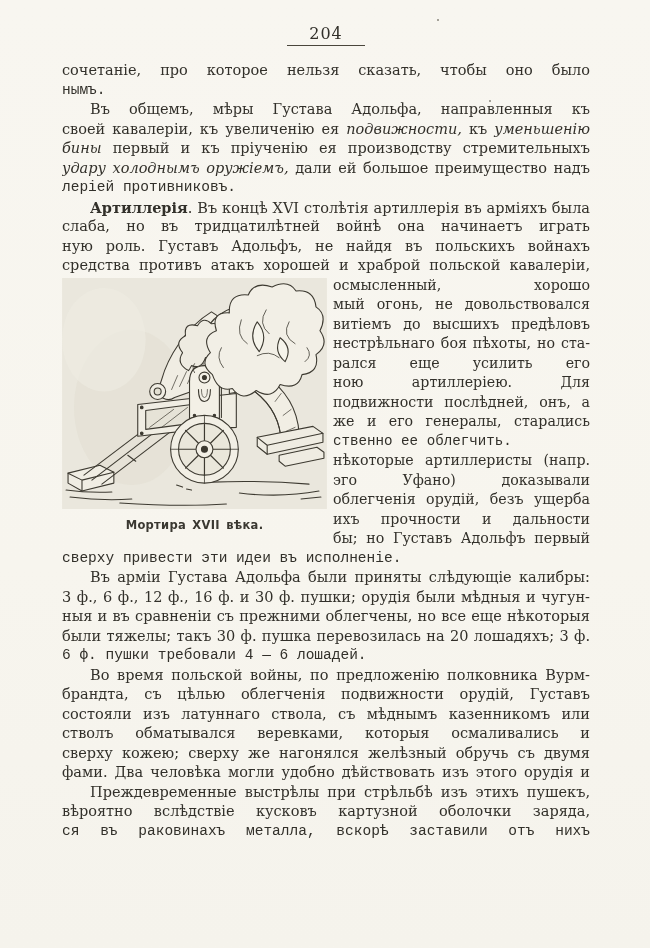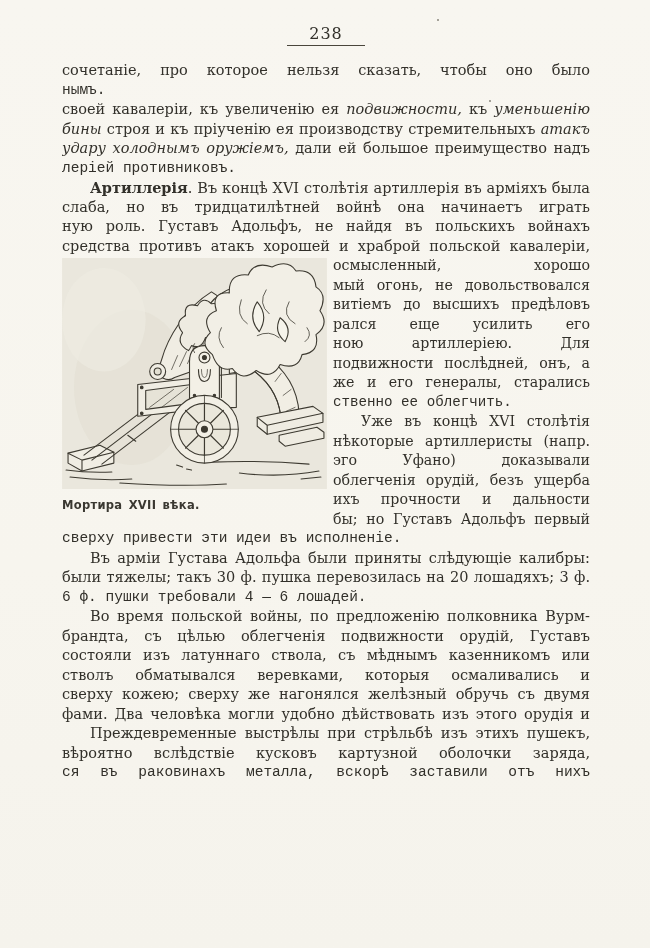--- a/index.html
+++ b/index.html
@@ -22,21 +22,21 @@
     text-align:justify; text-align-last:justify;
     overflow:hidden; white-space:normal;
   }
   .line.end { text-align-last:left;font-family:Liberation Mono, monospace; }
   .line.ind { text-indent:28px; }
   em { font-style:italic; }
   strong { font-weight:bold; }
   .wrap-zone { display:flex; align-items:flex-start; }
   .figure-block { width:265px; flex:0 0 265px; padding-top:2px; }
   .figure-caption {
-    margin-top:5px; 
+    margin-top:5px; text-align:center;
     font-family:"DejaVu Sans", sans-serif;
     font-weight:bold; font-size:11.5px; color:#3a3831;
     letter-spacing:0.3px; word-spacing:2px;
   }
   .col-text { flex:1 1 auto; margin-left:6px; }
   .col-text .line { font-size:14.2px; }
   .speck { position:absolute; background:#8a867c; border-radius:50%; }
   .speck.s1 { left:437px; top:19px; width:2px; height:2px; }
   .speck.s2 { left:489px; top:100px; width:2px; height:2px; }
   .speck.s3 { left:563px; top:425px; width:2px; height:2px; }
@@ -45,32 +45,33 @@
 <body>
 
 <div class="page">
   <div class="speck s1"></div>
   <div class="speck s2"></div>
   <div class="speck s3"></div>
 
   <div class="content">
 
     <div class="page-header">
-      <span class="page-number">238</span>
+      <span class="page-number">204</span>
       <hr class="header-rule">
     </div>
 
     <div class="body-text">
       <div class="para">
           <div class="line"><span>сочетаніе, про которое нельзя сказать, чтобы оно было соотвѣтствен-</span></div>
           <div class="line end"><span>нымъ.</span></div>
         </div>
       <div class="para">
+          <div class="line ind"><span>Въ общемъ, мѣры Густава Адольфа, направленныя къ </span></div>
           <div class="line"><span>своей кавалеріи, къ увеличенію ея </span><em>подвижности,</em><span> къ </span><em>уменьшенію глу-</em></div>
-          <div class="line"><em>бины</em><span> строя и къ пріученію ея производству стремительныхъ </span><em>атакъ</em></div>
+          <div class="line"><em>бины</em><span> первый и къ пріученію ея производству стремительныхъ </span><em>атакъ</em></div>
           <div class="line"><em>удару холоднымъ оружіемъ,</em><span> дали ей большое преимущество надъ кава-</span></div>
           <div class="line end"><span>леріей противниковъ.</span></div>
         </div>
       <div class="para">
           <div class="line ind"><strong>Артиллерія</strong><span>. Въ концѣ XVI столѣтія артиллерія въ арміяхъ была</span></div>
           <div class="line"><span>слаба, но въ тридцатилѣтней войнѣ она начинаетъ играть значитель-</span></div>
           <div class="line"><span>ную роль. Густавъ Адольфъ, не найдя въ польскихъ войнахъ лучшаго</span></div>
           <div class="line"><span>средства противъ атакъ хорошей и храброй польской кавалеріи, какъ</span></div>
         </div>
 
@@ -156,42 +157,44 @@
               <path d="M246 70 Q252 78 244 84" stroke-width="0.8"></path>
             </g>
           </svg>
           <div class="figure-caption">Мортира XVII вѣка.</div>
         </div>
         <div class="col-text">
           <div class="para">
               <div class="line"><span>осмысленный, хорошо поддерживае-</span></div>
               <div class="line"><span>мый огонь, не довольствовался раз-</span></div>
               <div class="line"><span>витіемъ до высшихъ предѣловъ ог-</span></div>
+              <div class="line"><span>нестрѣльнаго боя пѣхоты, но ста-</span></div>
               <div class="line"><span>рался еще усилить его многочислен-</span></div>
               <div class="line"><span>ною артиллеріею. Для увеличенія</span></div>
               <div class="line"><span>подвижности послѣдней, онъ, а так-</span></div>
               <div class="line"><span>же и его генералы, старались суще-</span></div>
               <div class="line end"><span>ственно ее облегчить.</span></div>
             </div>
           <div class="para">
-              <div class="line ind"><span>Уже въ концѣ XVI столѣтія</span></div>
               <div class="line"><span>нѣкоторые артиллеристы (напр. Ді-</span></div>
               <div class="line"><span>эго Уфано) доказывали возможность</span></div>
               <div class="line"><span>облегченія орудій, безъ ущерба для</span></div>
               <div class="line"><span>ихъ прочности и дальности стрѣль-</span></div>
               <div class="line"><span>бы; но Густавъ Адольфъ первый рѣ-</span></div>
             </div>
         </div>
       </div>
 
       <div class="para">
           <div class="line end"><span>сверху привести эти идеи въ исполненіе.</span></div>
         </div>
       <div class="para">
           <div class="line ind"><span>Въ арміи Густава Адольфа были приняты слѣдующіе калибры:</span></div>
+          <div class="line"><span>3 ф., 6 ф., 12 ф., 16 ф. и 30 ф. пушки; орудія были мѣдныя и чугун-</span></div>
+          <div class="line"><span>ныя и въ сравненіи съ прежними облегчены, но все еще нѣкоторыя</span></div>
           <div class="line"><span>были тяжелы; такъ 30 ф. пушка перевозилась на 20 лошадяхъ; 3 ф. и</span></div>
           <div class="line end"><span>6 ф. пушки требовали 4 — 6 лошадей.</span></div>
         </div>
       <div class="para">
           <div class="line ind"><span>Во время польской войны, по предложенію полковника Вурм-</span></div>
           <div class="line"><span>брандта, съ цѣлью облегченія подвижности орудій, Густавъ Адольфъ</span></div>
           <div class="line"><span>состояли изъ латуннаго ствола, съ мѣднымъ казенникомъ или тарелью;</span></div>
           <div class="line"><span>стволъ обматывался веревками, которыя осмаливались и покрывались</span></div>
           <div class="line"><span>сверху кожею; сверху же нагонялся желѣзный обручь съ двумя цап-</span></div>
           <div class="line"><span>фами. Два человѣка могли удобно дѣйствовать изъ этого орудія и</span></div>

